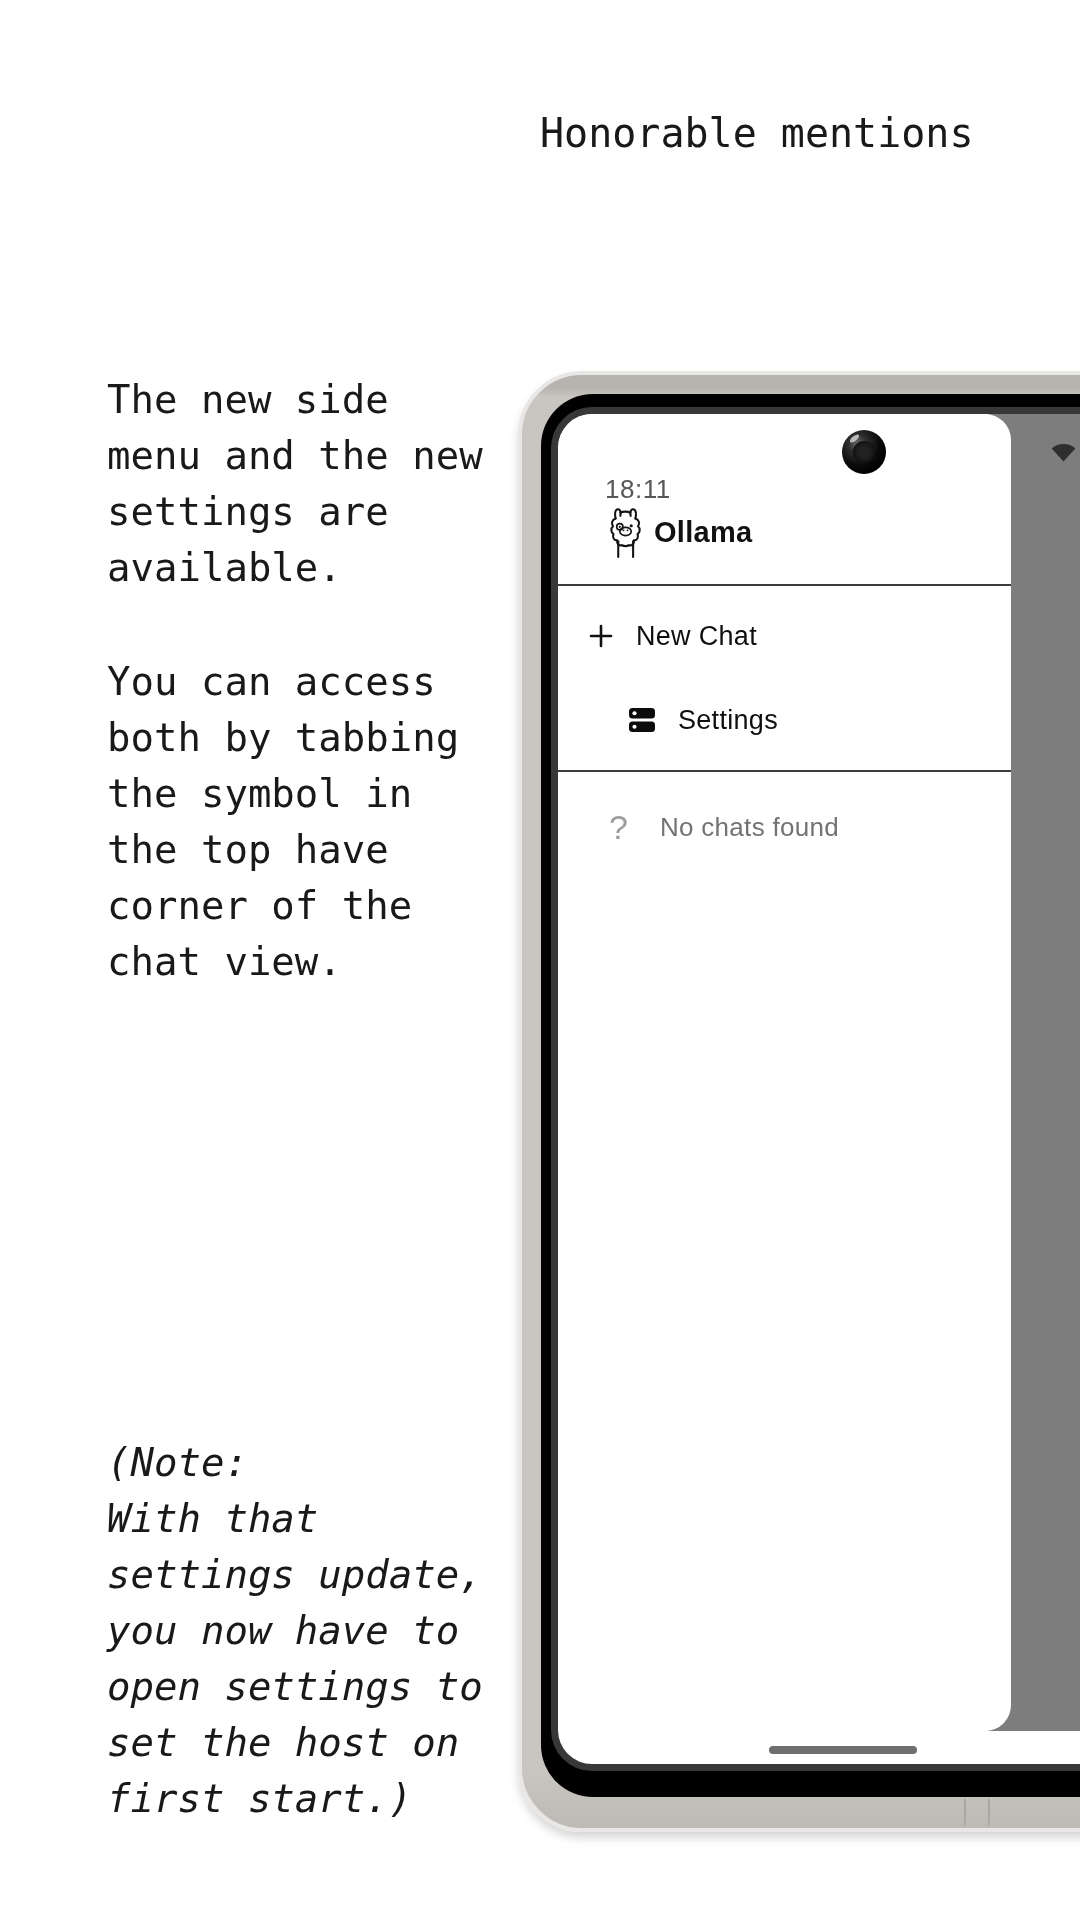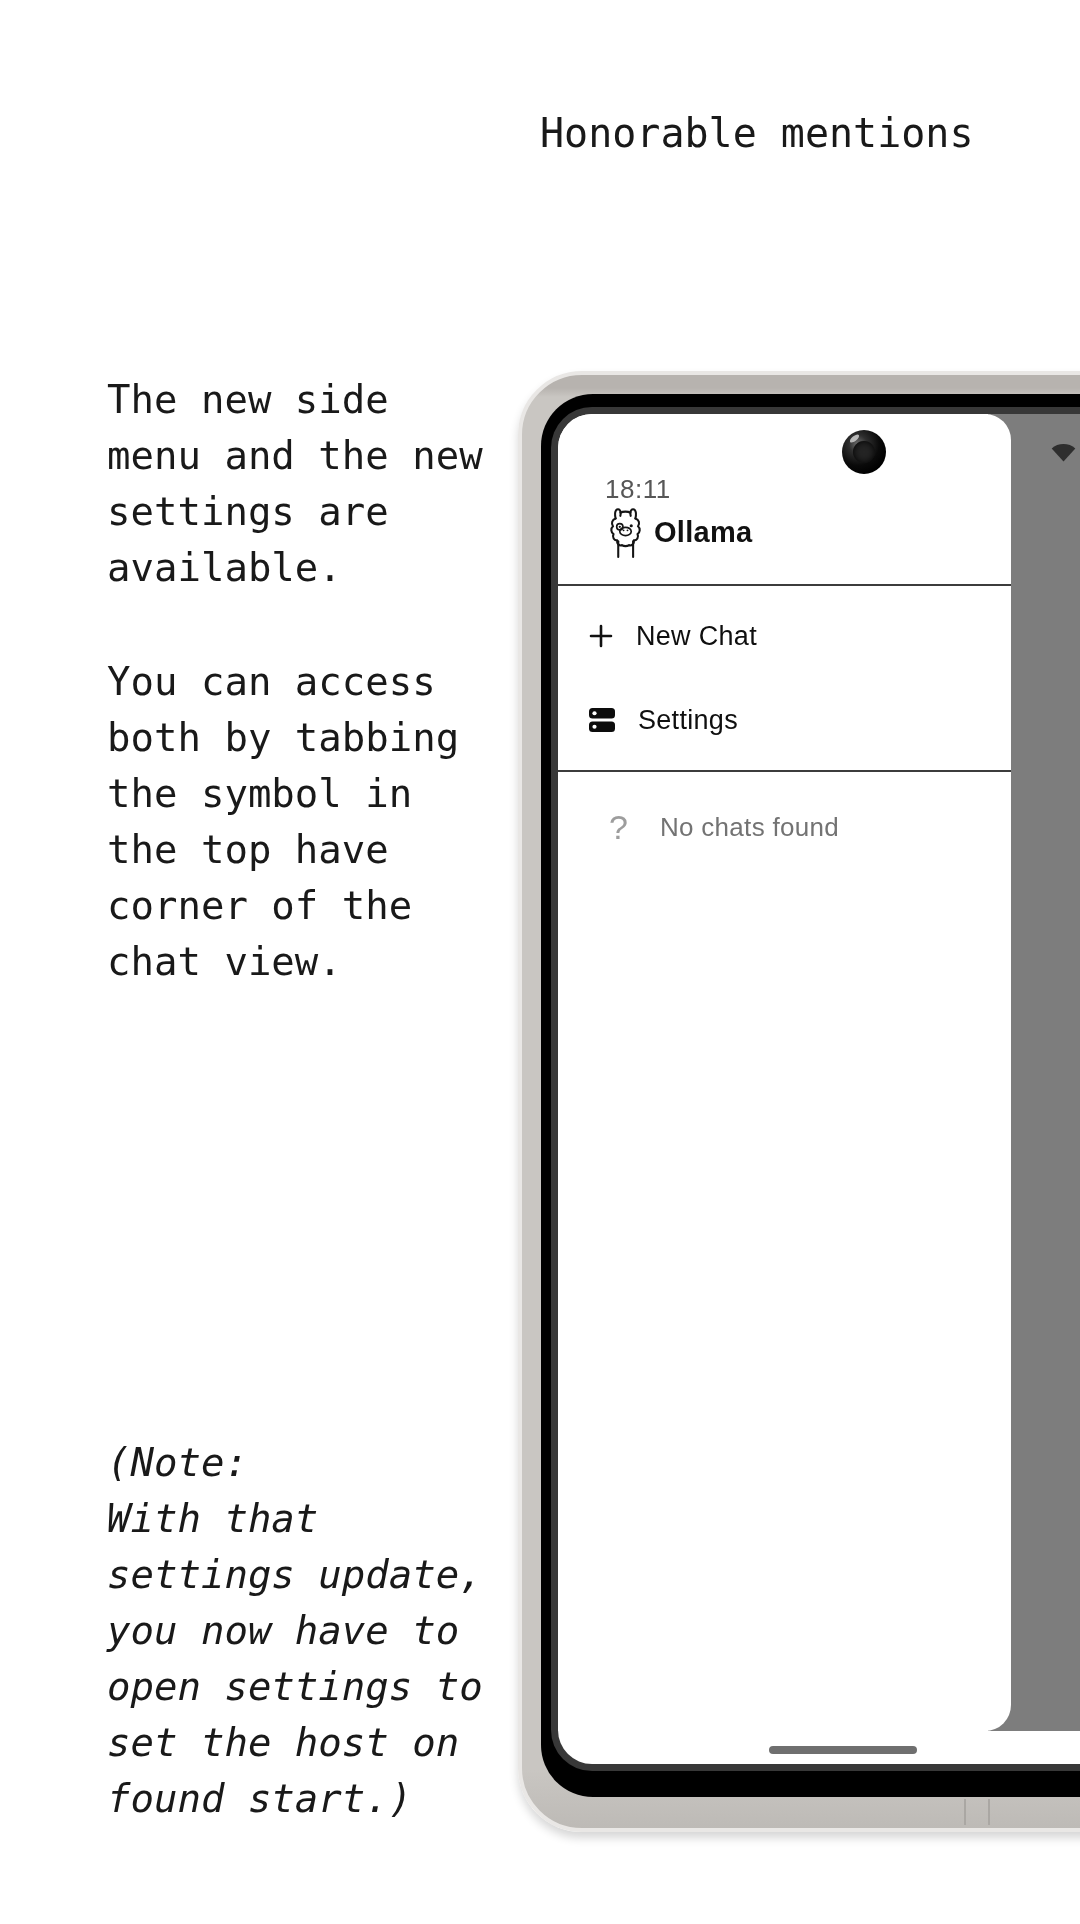--- a/index.html
+++ b/index.html
@@ -72,21 +72,21 @@
     position:absolute;left:96px;top:103px;font-size:29px;font-weight:600;
     color:#111;letter-spacing:0.3px;line-height:30px;
   }
   .divider{position:absolute;left:0;width:453px;height:2px;background:#3c3c3c;}
   .divider-1{top:170px;} .divider-2{top:356px;}
 
   .menu-row{
     position:absolute;left:0;width:453px;height:56px;display:flex;align-items:center;
     padding-left:29px;box-sizing:border-box;cursor:pointer;
   }
-  .row-new-chat{top:194px;} .row-settings{top:278px;}
+  .row-new-chat{top:194px;} .row-settings{top:278px;margin-left:40px;}
   .menu-row .label{
     margin-left:21px;font-size:27px;font-weight:500;color:#0f0f0f;letter-spacing:0.3px;
   }
   .empty-row{
     position:absolute;left:0;top:385px;width:453px;height:56px;display:flex;align-items:center;
     padding-left:51px;box-sizing:border-box;
   }
   .empty-glyph{font-size:34px;font-weight:500;color:#9d9d9d;font-family:"Liberation Sans",sans-serif;}
   .empty-row .label{margin-left:32px;font-size:26px;font-weight:400;color:#737373;letter-spacing:0.3px;}
 
@@ -108,21 +108,21 @@
 the symbol in
 the top have
 corner of the
 chat view.</div>
 <div class="mono note">(Note:
 With that
 settings update,
 you now have to
 open settings to
 set the host on
-found start.)</div>
+first start.)</div>
 
 <div class="phone">
   <div class="frame">
     <div class="antenna-mark antenna-a"></div>
     <div class="antenna-mark antenna-b"></div>
     <div class="bezel">
       <div class="screen">
 
         <div class="scrim"></div>
 

